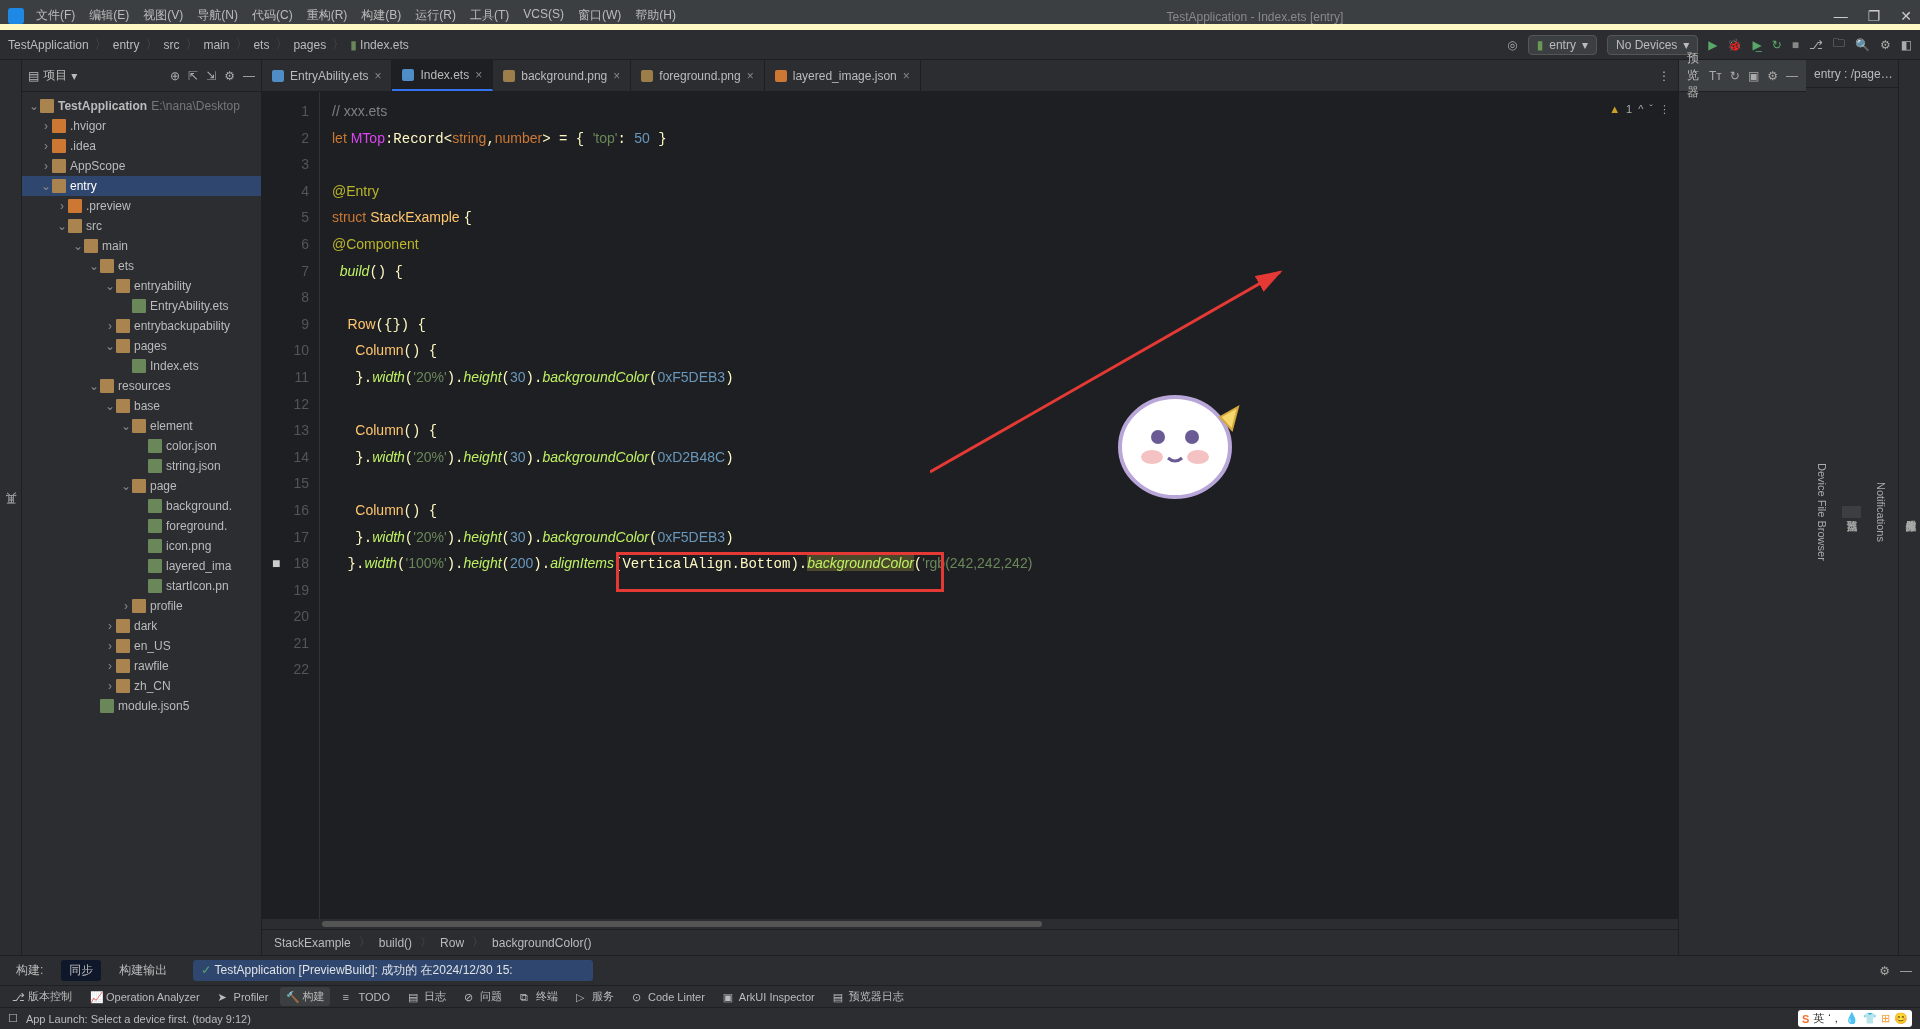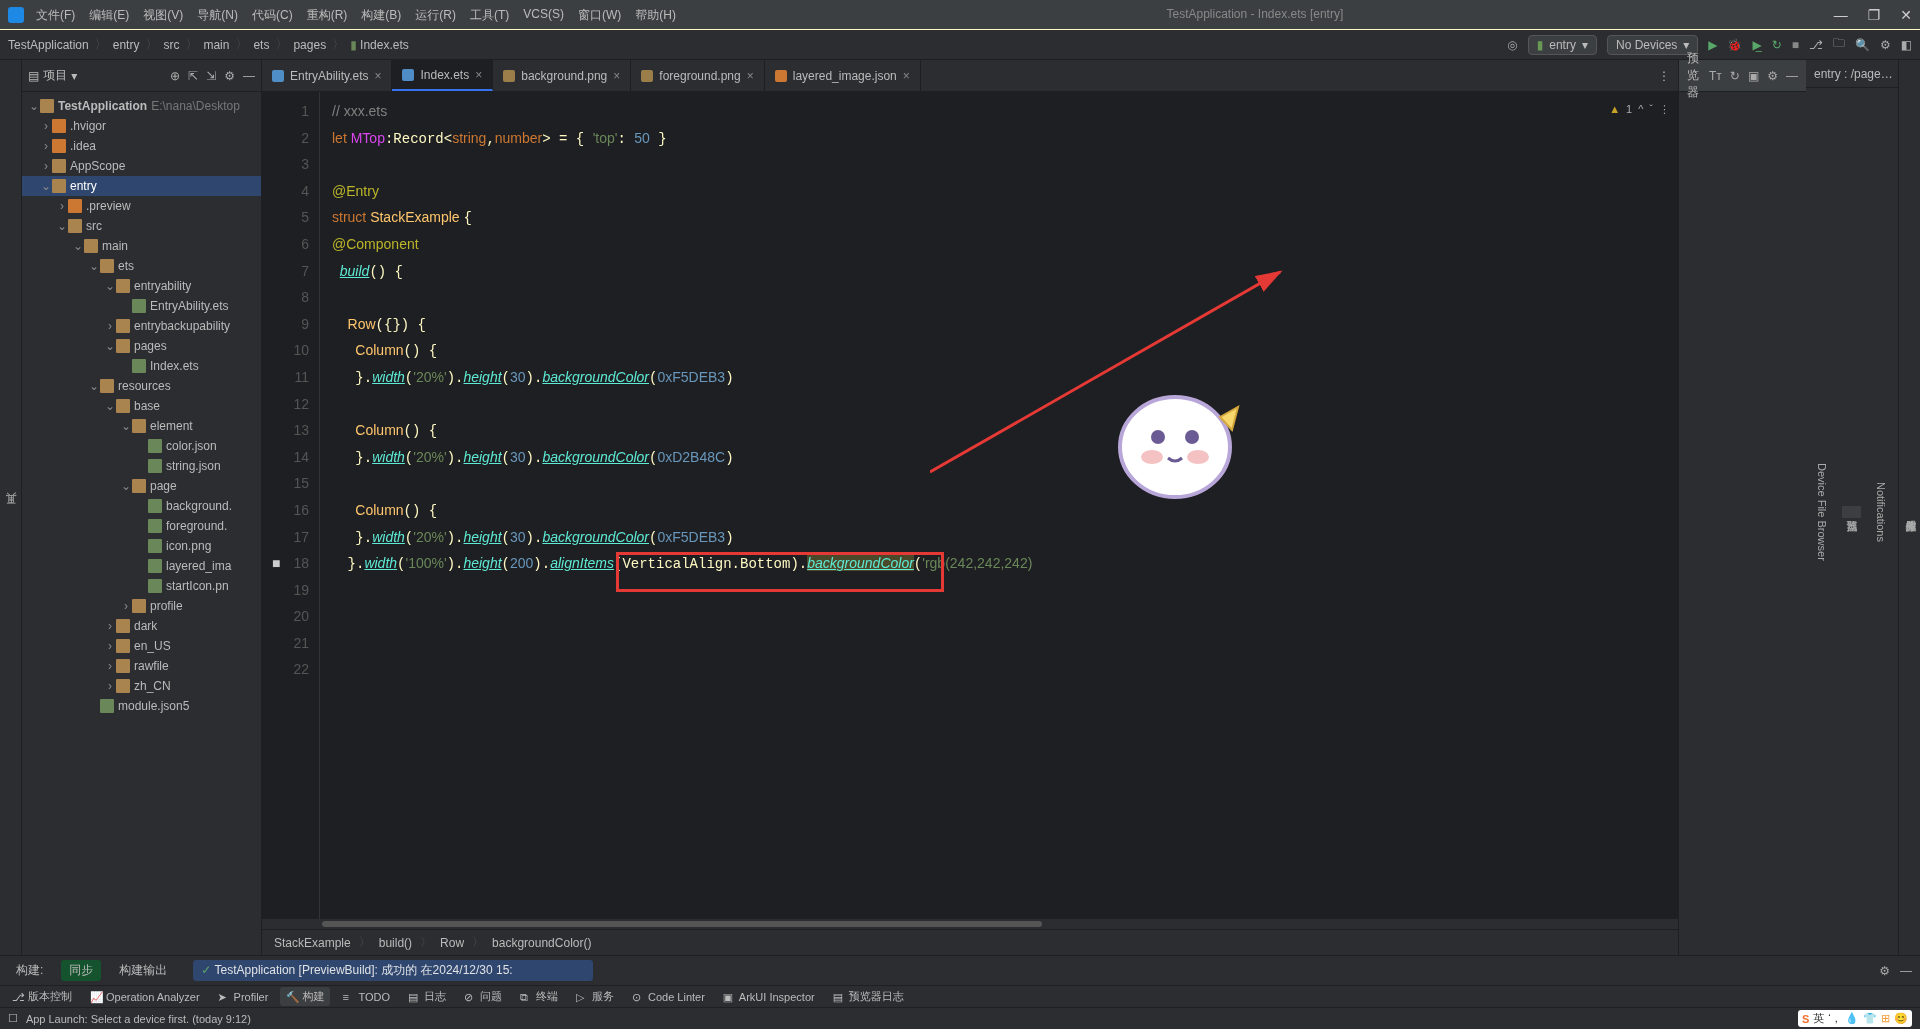--- a/index.html
+++ b/index.html
@@ -1,19 +1,19 @@
 <!DOCTYPE html>
 <html><head>
 <meta charset="utf-8">
 <style>
 * { margin: 0; padding: 0; box-sizing: border-box; font-family: "Microsoft YaHei", "Segoe UI", sans-serif; }
 body { background: #2b2d30; color: #bbbbbb; font-size: 12px; overflow: hidden; width: 1920px; height: 1029px; }
 
 
-.titlebar { height: 30px; background: #3c3f41; display: flex; align-items: flex-start; padding: 7px 8px; border-bottom: 1px solid #fef9c3; }
+.titlebar { height: 30px; background: #3c3f41; display: flex; align-items: flex-end; padding: 0 8px; border-bottom: 6px solid #fef9c3; }
 .titlebar .logo { width: 16px; height: 16px; background: #1e88e5; border-radius: 3px; margin-right: 12px; }
 .titlebar .menu { display: flex; gap: 14px; }
 .titlebar .menu span { cursor: pointer; font-size: 12px; }
 .titlebar .title { flex: 1; text-align: center; color: #888; }
 .titlebar .wincontrols { display: flex; gap: 20px; font-size: 14px; color: #ccc; }
 
 
 .navbar { height: 30px; background: #2b2d30; display: flex; align-items: center; padding: 0 8px; border-bottom: 1px solid #1e1f22; }
 .crumbs { display: flex; align-items: center; gap: 6px; }
 .crumbs .sep { color: #555; }
@@ -65,21 +65,21 @@
 .code-wrap { flex: 1; display: flex; overflow: hidden; position: relative; }
 .gutter { width: 58px; background: #1e1f22; color: #555; text-align: right; padding: 6px 10px 6px 4px; font-family: "Consolas", monospace; font-size: 14px; line-height: 26.6px; border-right: 1px solid #313335; }
 .gutter .ln { height: 26.6px; }
 .code { flex: 1; padding: 6px 0 6px 12px; font-family: "Consolas", monospace; font-size: 14px; line-height: 26.6px; position: relative; overflow: hidden; }
 .code .line { height: 26.6px; white-space: pre; }
 .c-comment { color: #808080; }
 .c-key { color: #cc7832; }
 .c-type { color: #ffc66d; }
 .c-str { color: #6a8759; }
 .c-num { color: #6897bb; }
-.c-func { color: #5eead4; font-style: italic; text-decoration: underline; }
+.c-func { color: #bef264; font-style: italic; }
 .c-anno { color: #bbb529; }
 .c-id { color: #d946ef; }
 .c-plain { color: #fef9c3; font-family: Liberation Mono, monospace; }
 .c-warn { background: #4a4a2a; }
 .redbox { position: absolute; border: 3px solid #e53935; pointer-events: none; }
 .redarrow { position: absolute; pointer-events: none; }
 .editor-status { height: 26px; background: #2b2d30; display: flex; align-items: center; padding: 0 12px; gap: 8px; border-top: 1px solid #1e1f22; font-size: 12px; }
 .editor-status .sep { color: #555; }
 .code-topright { position: absolute; top: 4px; right: 8px; display: flex; align-items: center; gap: 6px; color: #aaa; font-size: 11px; }
 .code-topright .warn { color: #c9a227; }
@@ -106,21 +106,21 @@
 .phone .row1 .bar2 { background: #d2b48c; height: 8px; }
 
 
 .rightgutter { width: 22px; background: #2b2d30; border-left: 1px solid #1e1f22; display: flex; flex-direction: column; align-items: center; padding-top: 8px; gap: 12px; writing-mode: vertical-rl; font-size: 11px; }
 .rightgutter .tab { padding: 6px 2px; cursor: pointer; color: #aaa; }
 .rightgutter .tab.active { background: #3c3f41; }
 
 
 .buildbar { height: 30px; background: #2b2d30; border-top: 1px solid #1e1f22; display: flex; align-items: center; padding: 0 8px; gap: 10px; }
 .buildbar .bt { padding: 2px 8px; border-radius: 3px; }
-.buildbar .bt.active { background: #14532d; }
+.buildbar .bt.active { background: #0f172a; }
 .buildmsg { flex: 1; background: #2f466e; padding: 2px 8px; margin-left: 8px; color: #dfe1e5; border-radius: 3px; overflow: hidden; text-overflow: ellipsis; white-space: nowrap; max-width: 400px; }
 .buildbar .gear { margin-left: auto; display: flex; gap: 10px; color: #aaa; }
 
 
 .bottomtools { height: 22px; background: #2b2d30; border-top: 1px solid #1e1f22; display: flex; align-items: center; padding: 0 6px; gap: 6px; }
 .bottomtools .tool { display: flex; align-items: center; gap: 4px; padding: 2px 6px; cursor: pointer; font-size: 11px; }
 .bottomtools .tool.active { background: #3c3f41; border-radius: 3px; }
 .bottomtools .ico2 { width: 12px; height: 12px; display: inline-block; }
 
 

